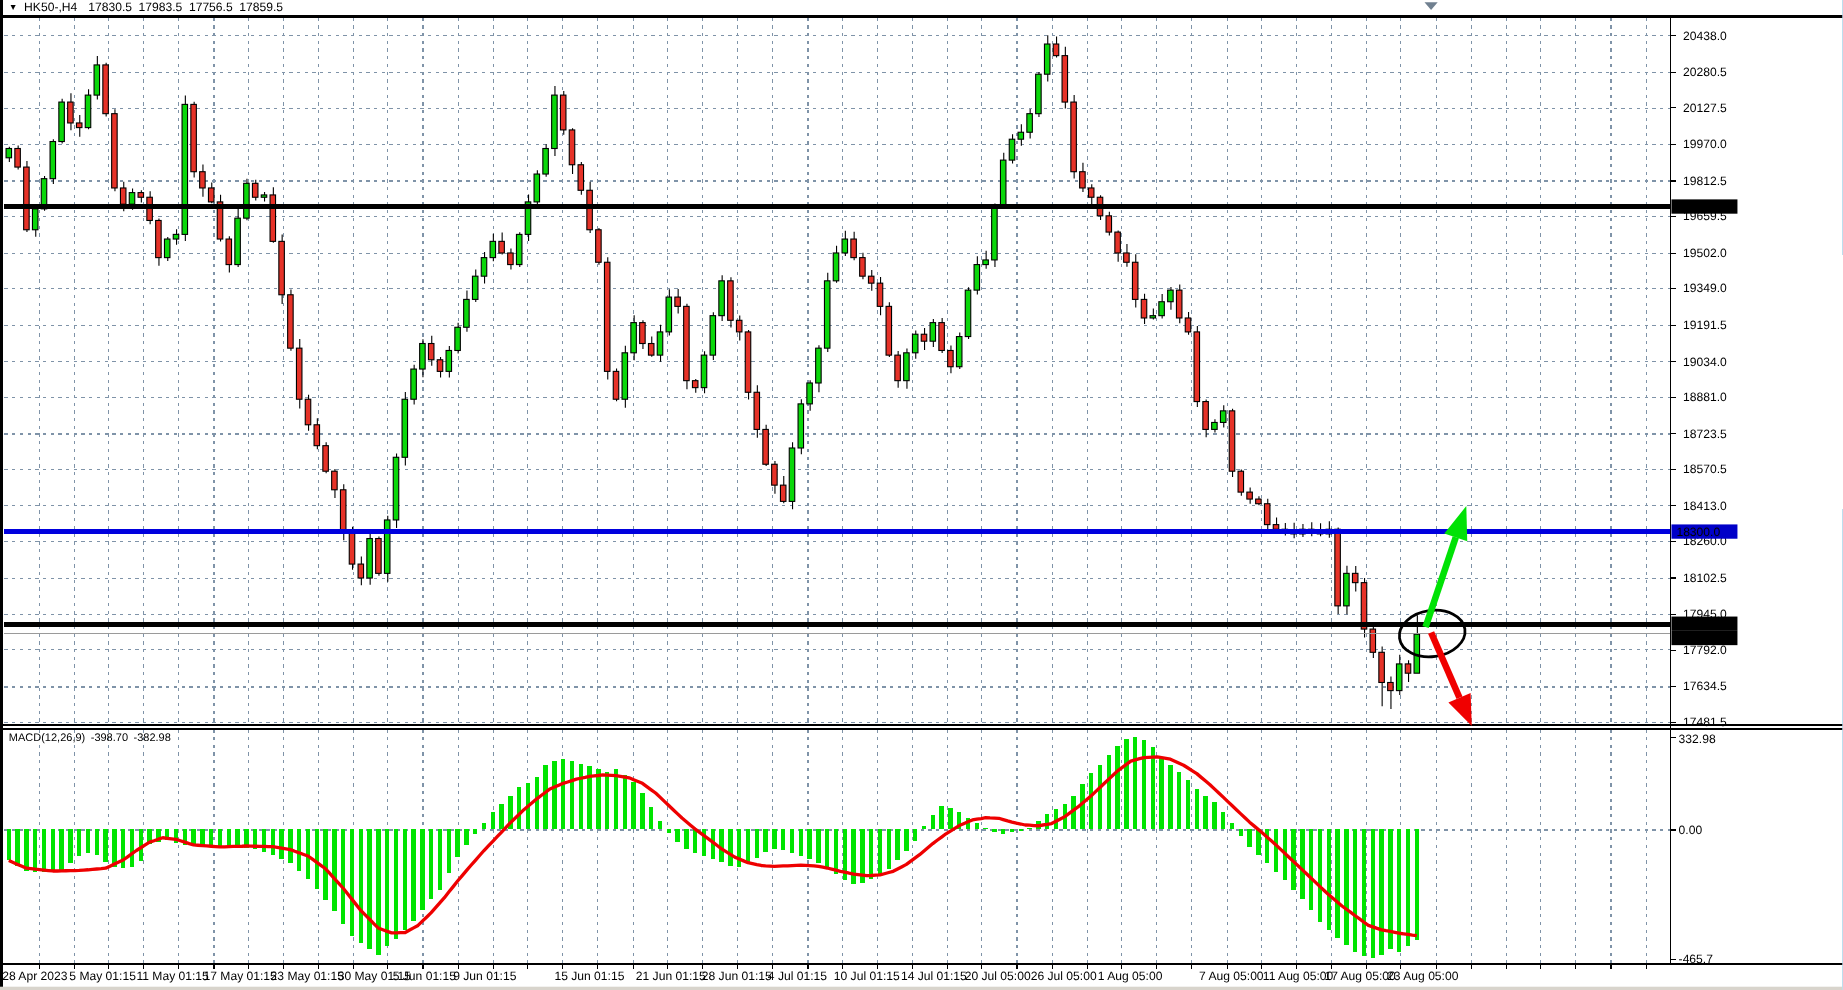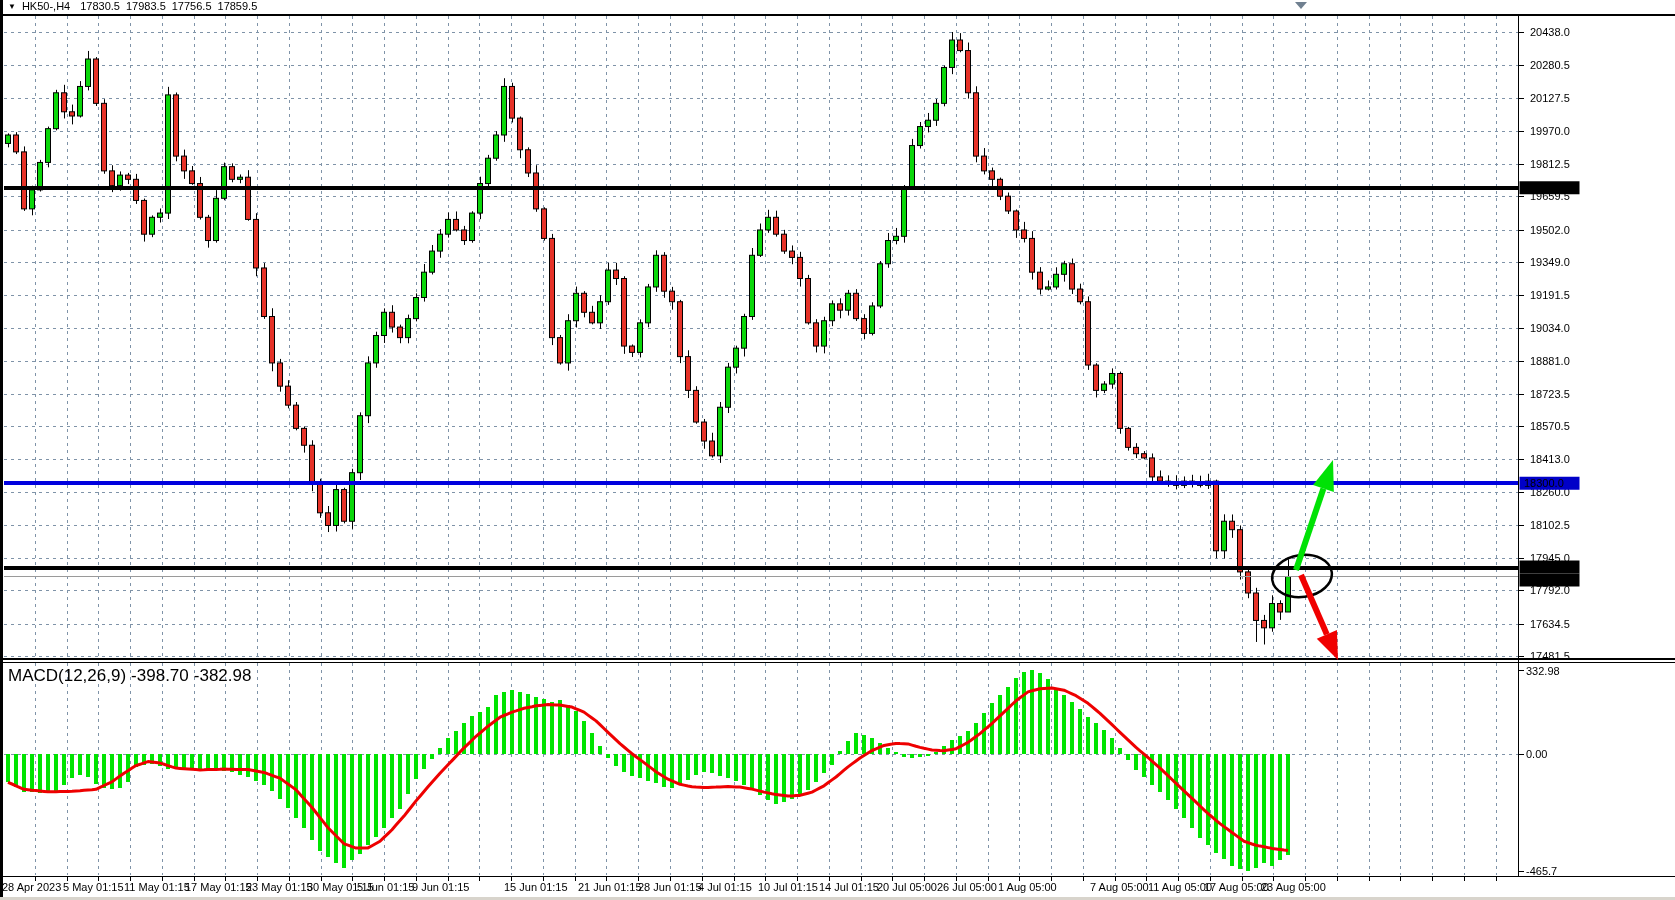--- a/index.html
+++ b/index.html
@@ -4,21 +4,21 @@
 <style>
   html,body{margin:0;padding:0;background:#e8e8e8;}
   .stage{position:relative;width:1675px;height:900px;background:#0ea5e9;overflow:hidden;
          font-family:"Liberation Sans",sans-serif;}
   .stage svg{position:absolute;left:0;top:0;}
   .quote-line{position:absolute;left:8px;top:0;height:14px;line-height:13px;font-size:11px;color:#000;
               white-space:nowrap;z-index:5;}
   .quote-line .dd{font-size:8px;vertical-align:1px;margin-right:6px;}
   .quote-line .sym{margin-right:10px;}
   .quote-line .q{margin-right:6px;}
-  .macd-label{position:absolute;left:8px;top:666px;font-size:17px;color:#000;white-space:nowrap;z-index:5;}
+  .macd-label{position:absolute;left:8px;top:666px;font-size:10px;color:#000;white-space:nowrap;z-index:5;}
   .macd-label span{margin-right:5px;}
   text{font-family:"Liberation Sans",sans-serif;font-size:11px;fill:#000;}
 </style>
 </head>
 <body>
 
 <div class="stage">
 
   <div class="quote-line">
     <span class="dd">▼</span><span class="sym">HK50-,H4</span><span class="q">17830.5</span><span class="q">17983.5</span><span class="q">17756.5</span><span class="q">17859.5</span>

